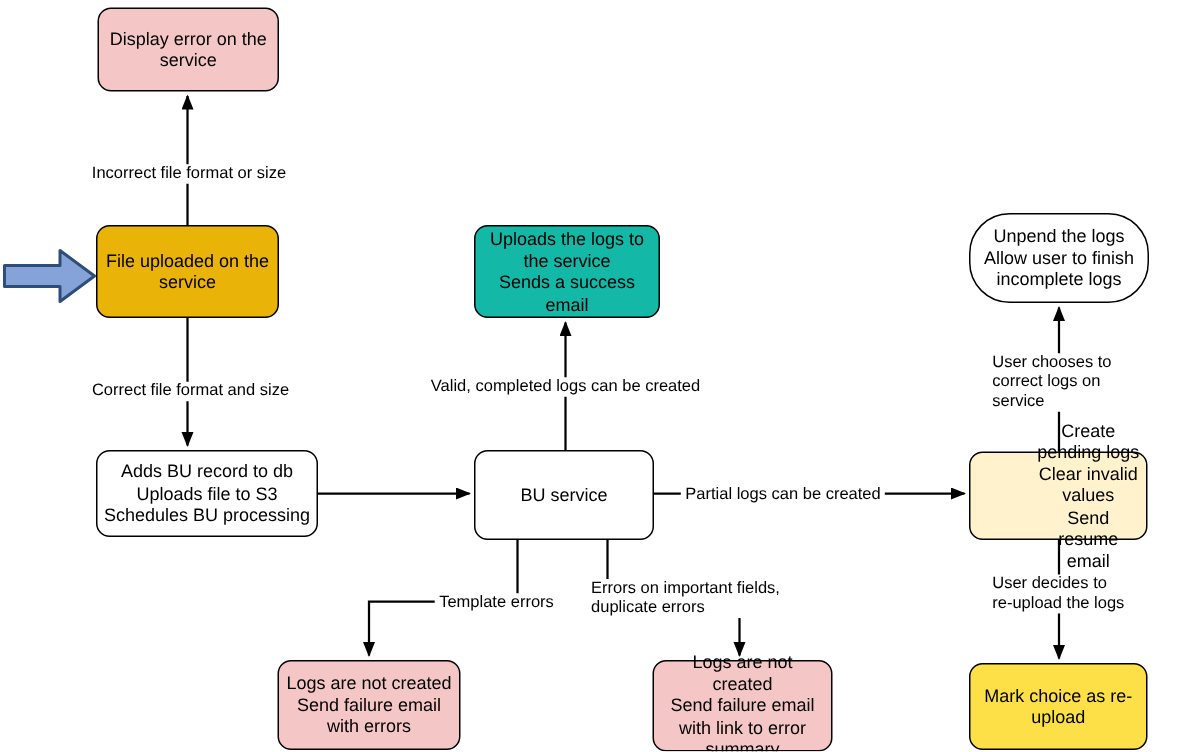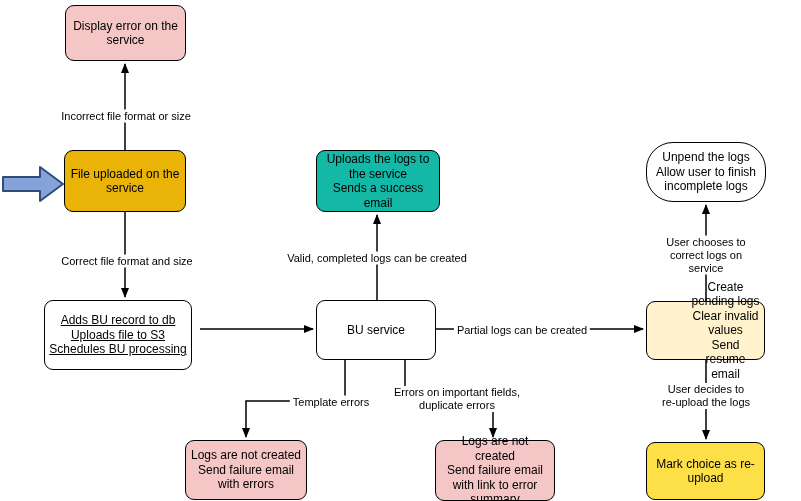--- a/index.html
+++ b/index.html
@@ -34,27 +34,26 @@
     background: #ffffff;
   }
   .elabel {
     position: absolute;
     transform: translate(-50%, -50%);
     background: #ffffff;
     padding: 0 3px;
     font-size: 11px;
     line-height: 13px;
     color: #000000;
-    text-align: center;
     white-space: pre-line;
   }
   
   #n-display-error       { left: 65px;  top: 5px;   width: 121px; height: 56px; }
   #n-file-uploaded       { left: 64px;  top: 150px; width: 122px; height: 62px; }
-  #n-adds-bu             { left: 44px;  top: 300px; width: 148px; height: 70px; text-decoration: underline; }
+  #n-adds-bu             { left: 64px;  top: 300px; width: 148px; height: 58px; }
   #n-bu-service          { left: 316px; top: 300px; width: 120px; height: 60px; }
   #n-uploads-logs        { left: 316px; top: 150px; width: 124px; height: 62px; }
   #n-unpend-logs         { left: 646px; top: 142px; width: 120px; height: 60px; }
   #n-create-pending      { left: 646px; top: 301px; width: 119px; height: 59px; padding-left: 44px; }
   #n-mark-choice         { left: 646px; top: 442px; width: 119px; height: 58px; }
   #n-logs-failure-errors { left: 185px; top: 440px; width: 122px; height: 60px; }
   #n-logs-failure-summary{ left: 435px; top: 440px; width: 120px; height: 61px; }
   
   #l-incorrect  { left: 126px; top: 116px; }
   #l-correct    { left: 127px; top: 261px; }

